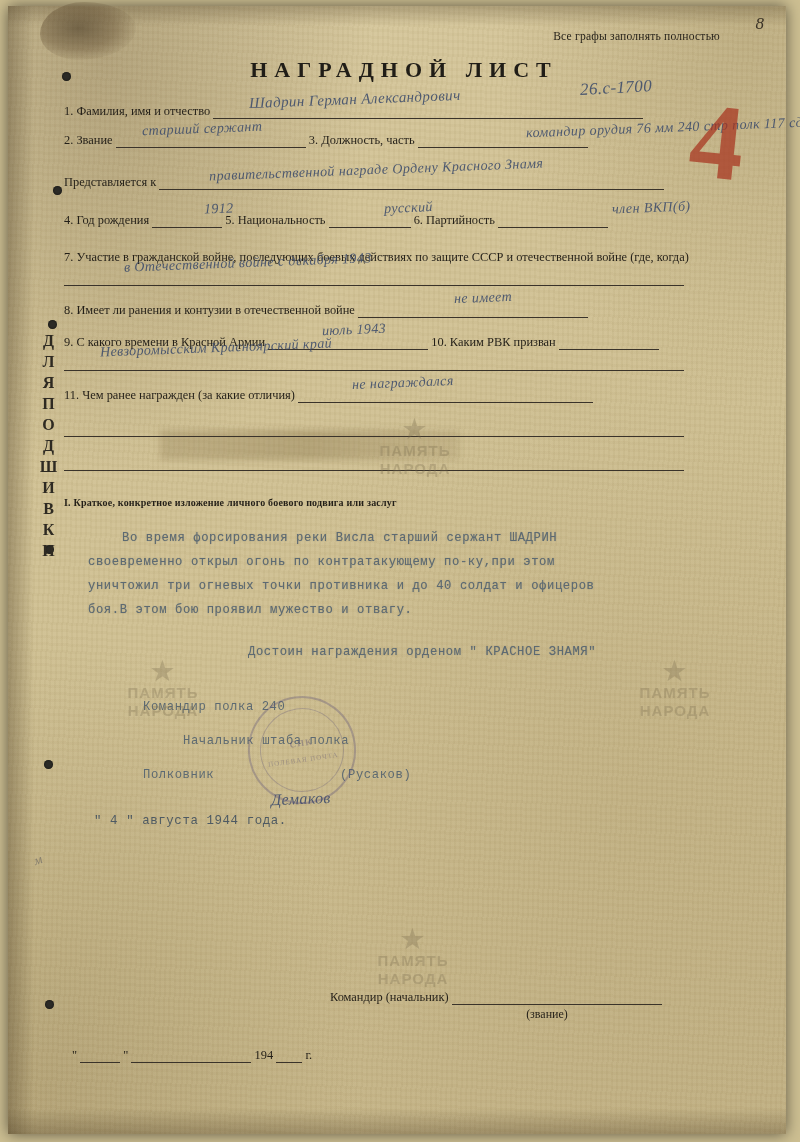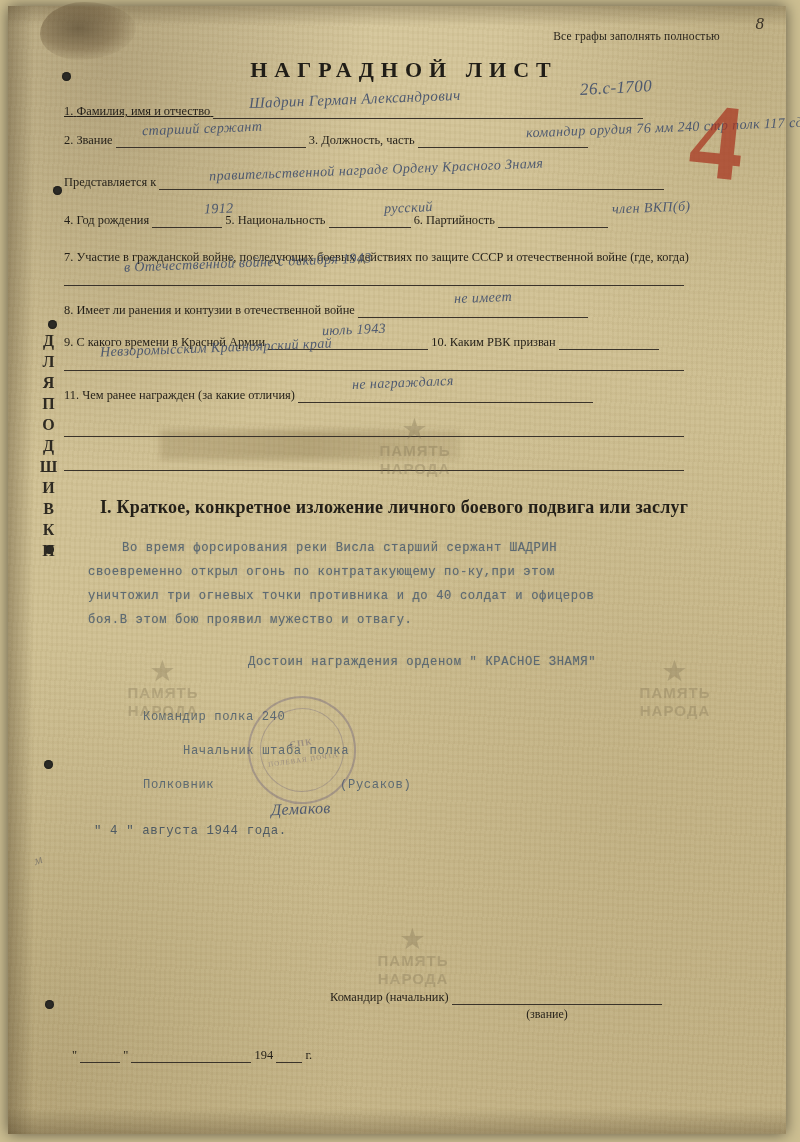--- a/index.html
+++ b/index.html
@@ -141,23 +141,23 @@
     color: #3a4a6b;
     font-size: 14px;
     letter-spacing: 0.4px;
     transform: rotate(-2.2deg);
     white-space: nowrap;
     opacity: 0.86;
   }
 
   
   .body-head {
-    text-align: center;
+    text-align: left;
     margin-top: 26px;
-    font-size: 18px;
+    font-size: 10px;
     font-weight: bold;
     letter-spacing: 0.2px;
   }
   .typed {
     margin-top: 18px;
     margin-left: 24px;
     font-family: "Liberation Mono", monospace;
     font-size: 12.2px;
     line-height: 24px;
     color: #5d6a72;
@@ -343,21 +343,21 @@
   </div>
 
   <div class="pagenum">8</div>
 
   <div class="content">
 
     <div class="topnote">Все графы заполнять полностью</div>
 
     <div class="doc-title">НАГРАДНОЙ ЛИСТ</div>
 
-    <div class="line" style="margin-top:20px;text-decoration:underline;">
+    <div class="line" style="margin-top:20px;">
       <span class="lbl">1.</span>
       <span class="lbl">Фамилия, имя и отчество</span>
       <span class="fill" style="width:430px;"></span>
       <span class="hand" style="left:185px; top:-12px; font-size:15px;">Шадрин Герман Александрович</span>
     </div>
 
     <div class="line">
       <span>2.</span>
       <span>Звание</span>
       <span class="fill" style="width:190px;"></span>

